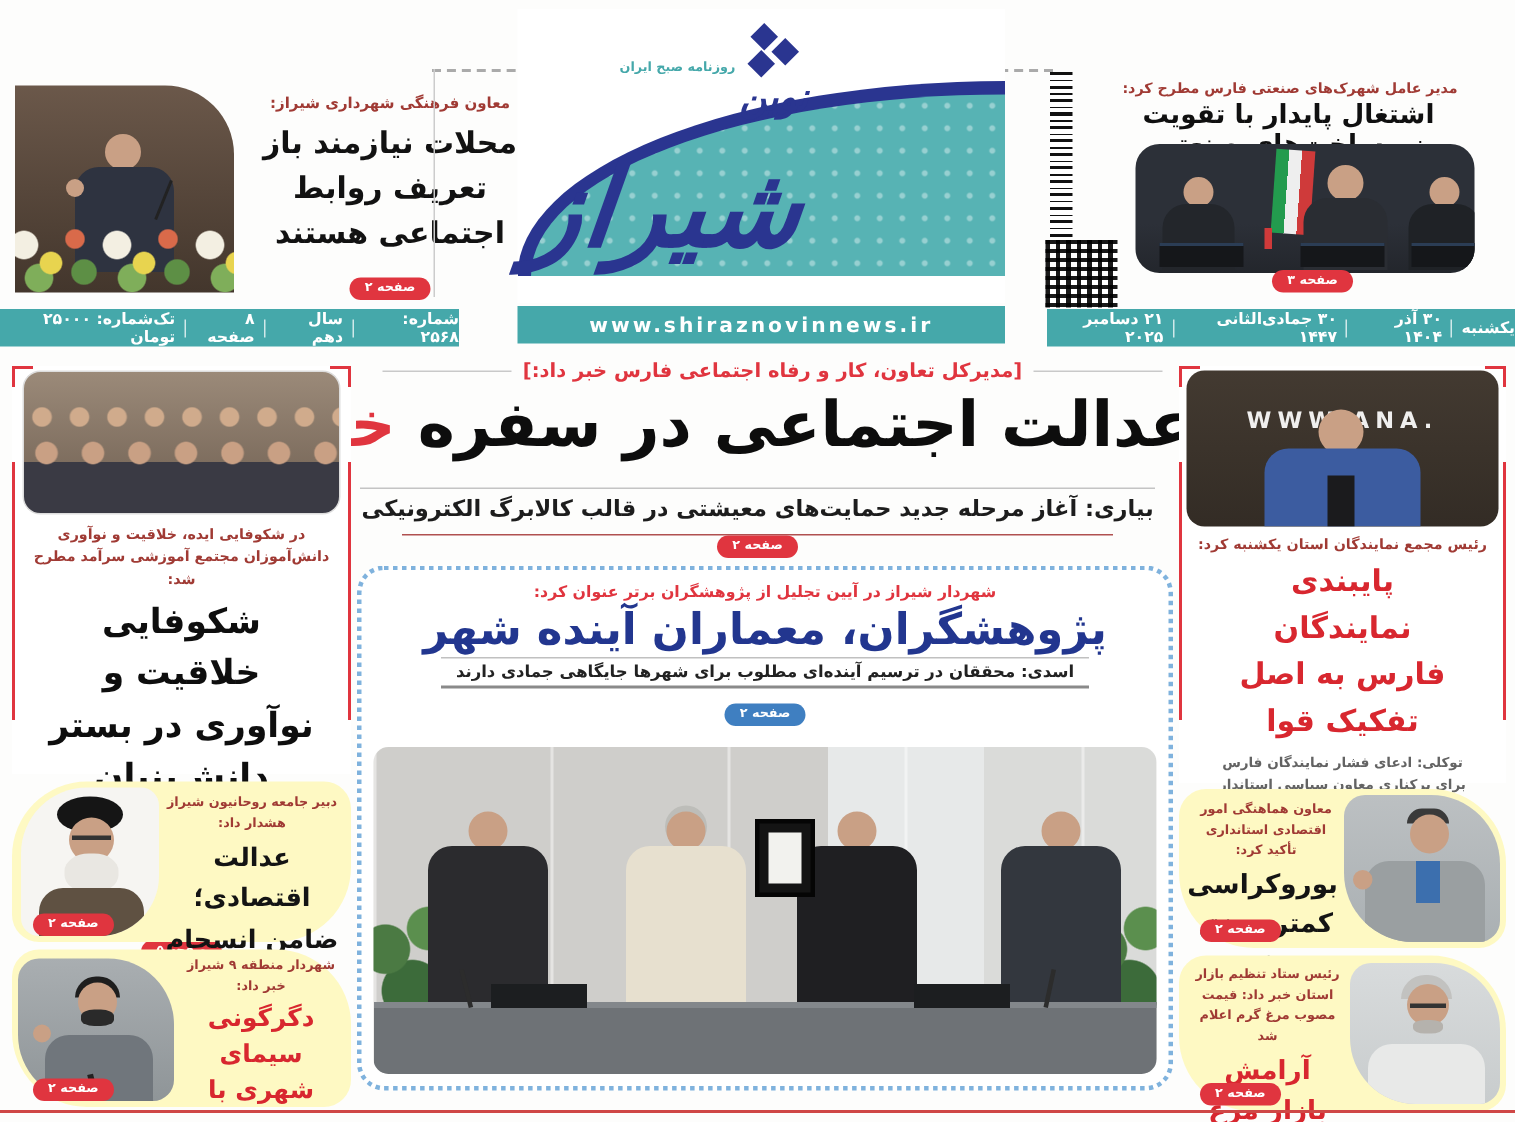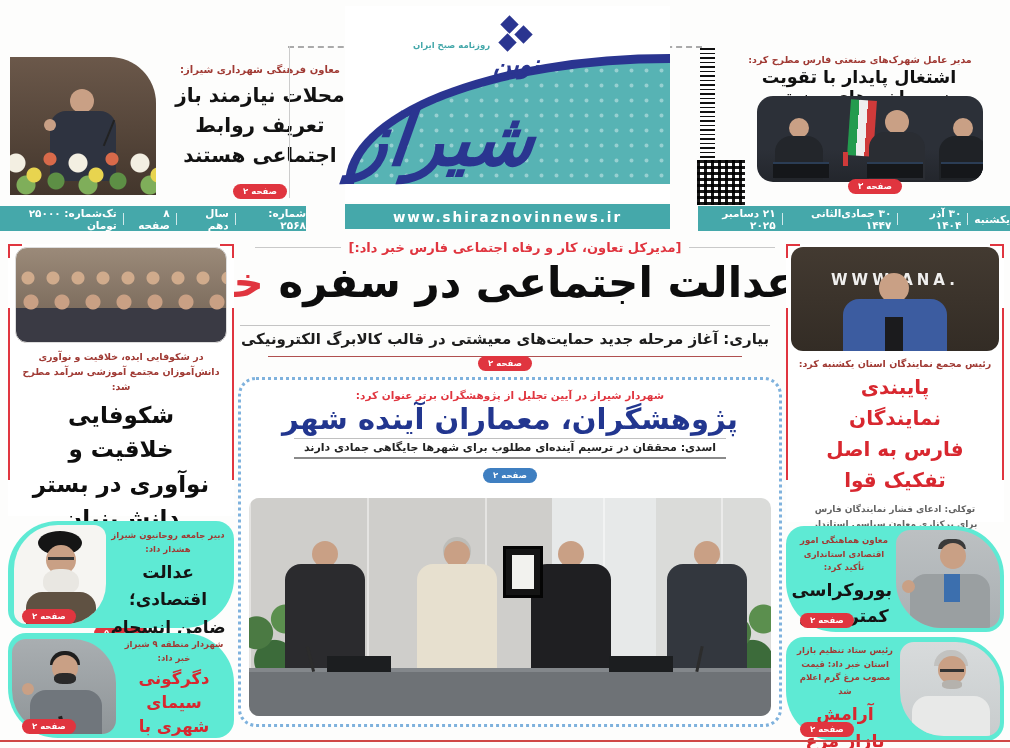--- a/index.html
+++ b/index.html
@@ -126,21 +126,21 @@
       radial-gradient(circle at 15px 54px,#c9a084 7px,transparent 8px),
       linear-gradient(0deg,#3a3a44 0 36%,rgba(0,0,0,0) 36%),
       linear-gradient(180deg,#9b8a79,#6e5e50);
     background-size:25px 100%,31px 100%,100% 100%,100% 100%;
     background-repeat:repeat-x,repeat-x,no-repeat,no-repeat;}
   .lc1-kicker{font-size:9.5px;line-height:1.6;margin:6px 10px 0;}
   .lc1-headline{font-size:23px;font-weight:900;color:#0e0e0e;line-height:1.5;margin:3px 24px 0;}
   .lc1-note{font-size:9px;font-weight:bold;color:#636363;line-height:1.7;margin:5px 15px 0;}
   .lc1-badge{margin-top:4px;}
 
-  .bubble{background:#5eead4;}
+  .bubble{background:#fef9c3;}
   .lc2{left:8px;top:521px;width:226px;height:107px;border-radius:50px 18px 50px 18px;}
   .lc2-photo{left:6px;top:4px;width:92px;height:99px;border-radius:44px 12px 40px 12px;background:#f6f5f2;}
   .turban{position:absolute;top:6px;left:24px;width:44px;height:24px;background:#151515;border-radius:50%;}
   .beard{position:absolute;top:44px;left:29px;width:36px;height:26px;background:#e9e7e2;border-radius:45%;}
   .specs{position:absolute;background:#333;height:2.5px;}
   .lc2-text{position:absolute;left:102px;right:8px;top:8px;text-align:center;}
   .lc2-kicker,.lc3-kicker,.rc2-kicker,.rc3-kicker{font-size:8.5px;line-height:1.6;}
   .lc2-headline{font-size:17px;font-weight:900;color:#141414;line-height:1.6;margin-top:3px;}
   .badge-bl{position:absolute;left:14px;bottom:4px;}
 

